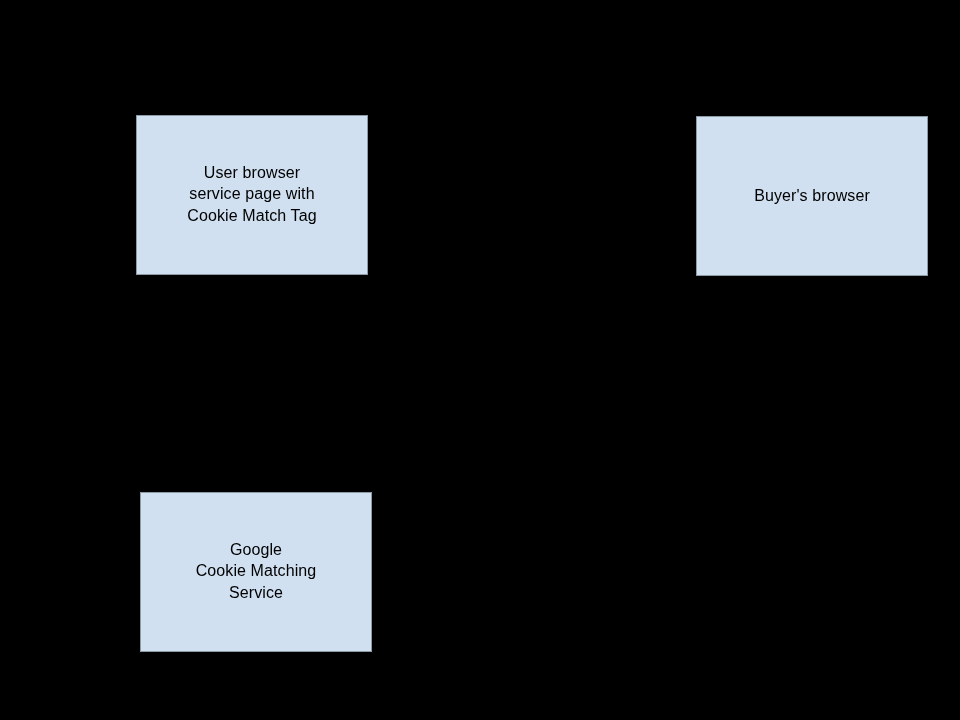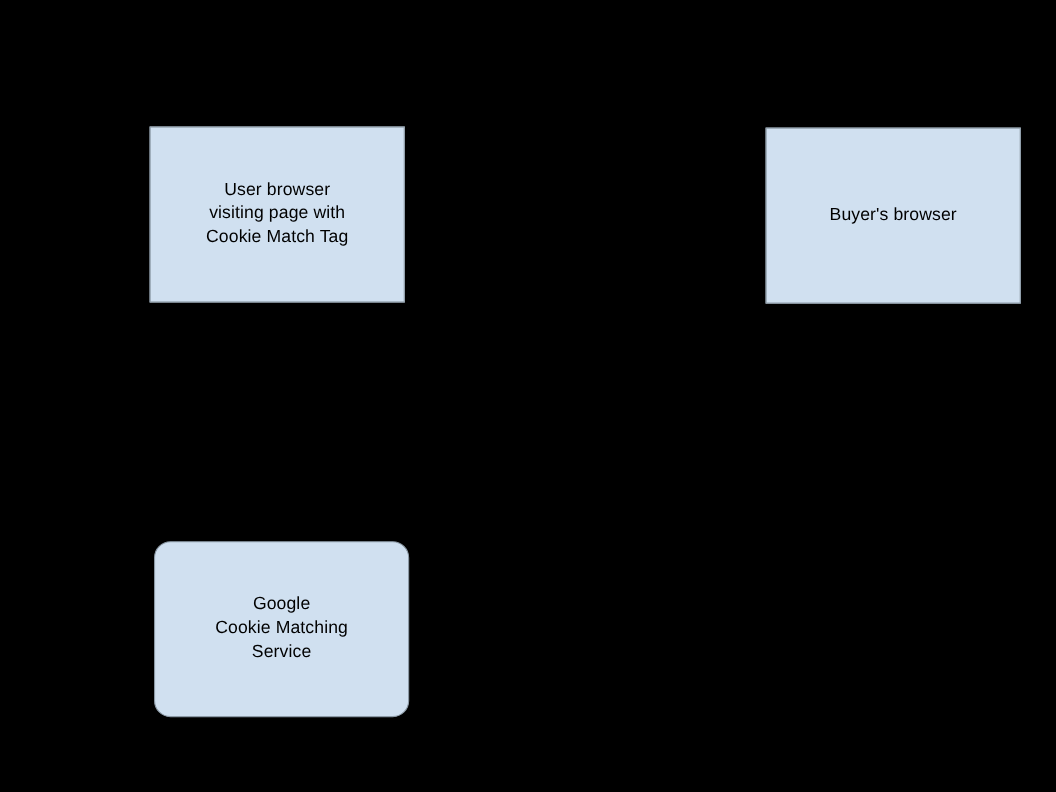--- a/index.html
+++ b/index.html
@@ -55,21 +55,20 @@
     height: 160px;
   }
   #node-buyers-service .node-label {
     transform: translateY(0px);
   }
   #node-google-cms {
     left: 140px;
     top: 492px;
     width: 232px;
     height: 160px;
-    border-radius: 15px;
   }
   #node-google-cms .node-label {
     transform: translateY(-1px);
   }
   
   #connector-layer {
     position: absolute;
     left: 0;
     top: 0;
     width: 960px;
@@ -80,21 +79,21 @@
 </head>
 <body>
 
 <div id="canvas" style="width: 960px; height: 720px; background: rgb(0, 0, 0);">
 
   <svg id="connector-layer" viewBox="0 0 960 720" xmlns="http://www.w3.org/2000/svg" aria-hidden="true">
   </svg>
 
   <div class="node" id="node-user-browser" style="left: 136px; top: 115px; width: 232px; height: 160px; background: rgb(208, 224, 240); border-color: rgb(140, 154, 166); color: rgb(0, 0, 0);">
     <span class="node-label">User browser
-visiting page with
+service page with
 Cookie Match Tag</span>
   </div>
 
   <div class="node" id="node-buyers-service" style="left: 696px; top: 116px; width: 232px; height: 160px; background: rgb(208, 224, 240); border-color: rgb(140, 154, 166); color: rgb(0, 0, 0);">
     <span class="node-label">Buyer's browser</span>
   </div>
 
   <div class="node" id="node-google-cms" style="left: 140px; top: 492px; width: 232px; height: 160px; background: rgb(208, 224, 240); border-color: rgb(140, 154, 166); color: rgb(0, 0, 0);">
     <span class="node-label">Google
 Cookie Matching

